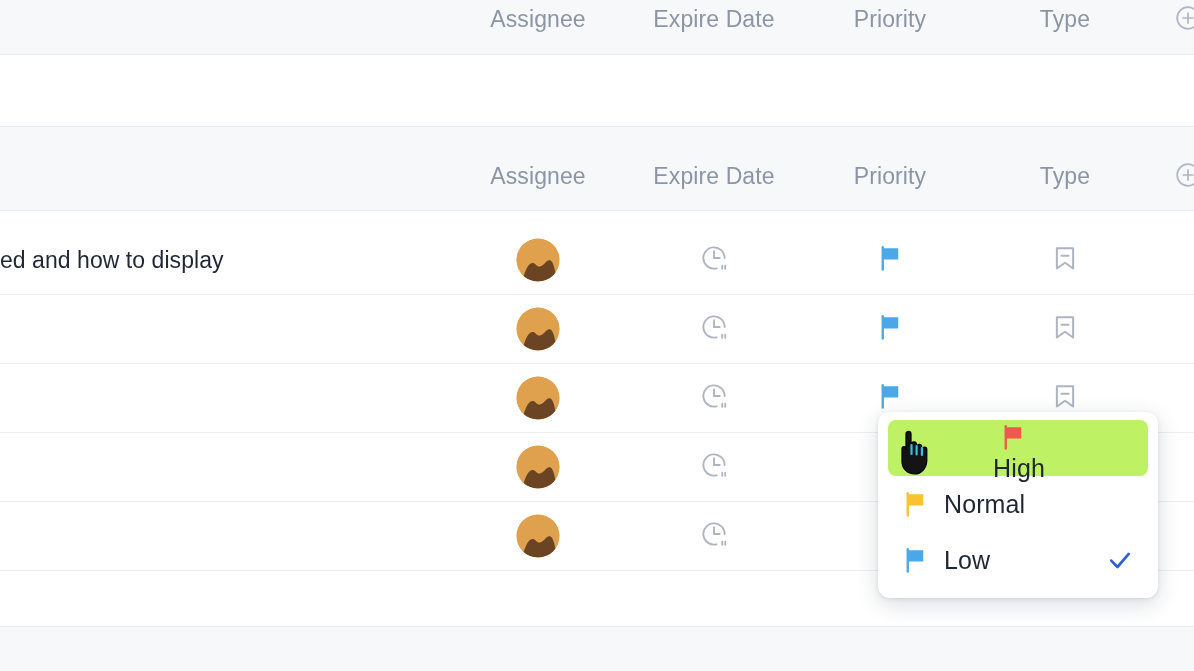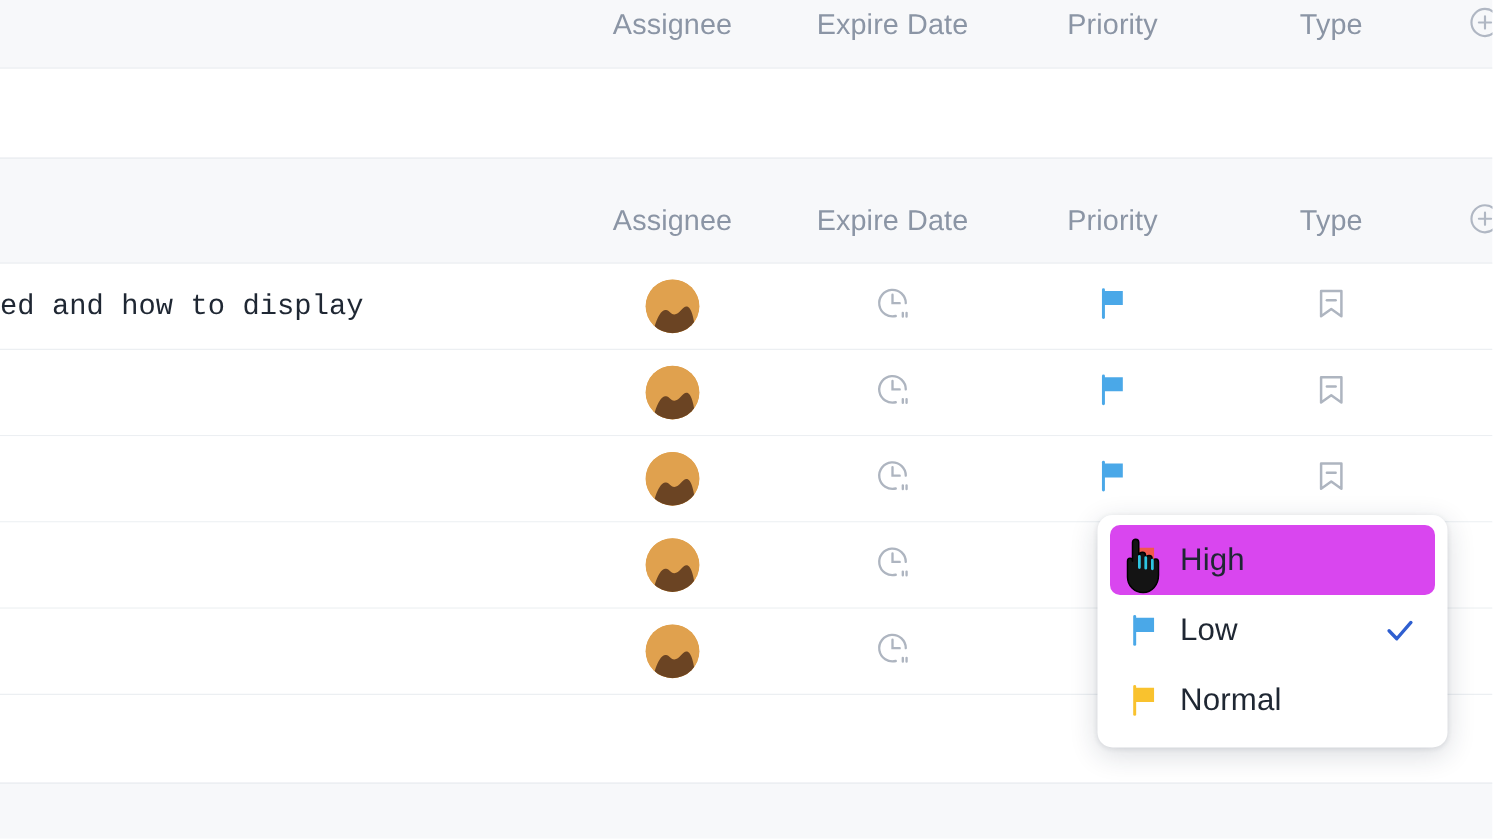--- a/index.html
+++ b/index.html
@@ -40,21 +40,21 @@
   .top-band .hdr-plus { top:9px; }
   .second-band .hdr-plus { top:35px; }
 
   
   .white-strip {
     position:absolute; left:0; top:55px; width:1194px; height:71px;
     background:#ffffff;
   }
 
   
-  .rows { position:absolute; left:0; top:211px; width:1194px;font-family:Liberation Mono, monospace; }
+  .rows { position:absolute; left:0; top:226px; width:1194px; }
   .row {
     position:relative;
     height:69px;
     width:1194px;
     background:#ffffff;
     border-bottom:1px solid #eceff2;
   }
   .row-title {
     position:absolute;
     left:0; top:50%;
@@ -106,21 +106,21 @@
     z-index:40;
   }
   .menu-item {
     position:relative;
     display:flex; align-items:center;
     height:56px;
     border-radius:8px;
     padding:0 8px 0 10px;
     cursor:default;
   }
-  .menu-item.highlighted { background:#d946ef; }
+  .menu-item.highlighted { background:#bef264;flex-direction:column; }
   .menu-flag {
     width:34px; height:34px;
     flex:0 0 34px;
     display:flex; align-items:center; justify-content:center;
     margin-right:12px;
   }
   .menu-label {
     font-size:25px;
     color:#1f2733;
     letter-spacing:0.1px;
@@ -304,44 +304,44 @@
 
   <div class="dropdown" id="priority-menu">
       <div class="menu-item highlighted">
         <span class="menu-flag">
           <svg class="flag-icon" viewBox="0 0 24 24" width="32" height="32">
             <path d="M6.2 3.4 L6.2 21.2" stroke="#f1584d" stroke-width="1.9" stroke-linecap="round" fill="none"></path>
             <path d="M6.2 4.2 H18.6 L18.6 13.2 H6.2 Z" fill="#f1584d"></path>
           </svg>
         </span>
         <span class="menu-label">High</span>
+      </div>
+      <div class="menu-item">
+        <span class="menu-flag">
+          <svg class="flag-icon" viewBox="0 0 24 24" width="32" height="32">
+            <path d="M6.2 3.4 L6.2 21.2" stroke="#f9c22e" stroke-width="1.9" stroke-linecap="round" fill="none"></path>
+            <path d="M6.2 4.2 H18.6 L18.6 13.2 H6.2 Z" fill="#f9c22e"></path>
+          </svg>
+        </span>
+        <span class="menu-label">Normal</span>
       </div>
       <div class="menu-item">
         <span class="menu-flag">
           <svg class="flag-icon" viewBox="0 0 24 24" width="32" height="32">
             <path d="M6.2 3.4 L6.2 21.2" stroke="#4aa8e8" stroke-width="1.9" stroke-linecap="round" fill="none"></path>
             <path d="M6.2 4.2 H18.6 L18.6 13.2 H6.2 Z" fill="#4aa8e8"></path>
           </svg>
         </span>
         <span class="menu-label">Low</span>
         <span class="menu-check">
           <svg viewBox="0 0 24 24" width="28" height="28" fill="none" stroke="#2f5fd0" stroke-width="2.3" stroke-linecap="round" stroke-linejoin="round">
             <path d="M4.5 12.5 L9.8 18 L19.5 6.8"></path>
           </svg>
         </span>
       </div>
-      <div class="menu-item">
-        <span class="menu-flag">
-          <svg class="flag-icon" viewBox="0 0 24 24" width="32" height="32">
-            <path d="M6.2 3.4 L6.2 21.2" stroke="#f9c22e" stroke-width="1.9" stroke-linecap="round" fill="none"></path>
-            <path d="M6.2 4.2 H18.6 L18.6 13.2 H6.2 Z" fill="#f9c22e"></path>
-          </svg>
-        </span>
-        <span class="menu-label">Normal</span>
-      </div>
     </div>
 
   <div class="cursor">
     <svg viewBox="0 0 44 52" width="44" height="52">
       <path d="M13 10 C13 6.5 18 6.5 18 10 L18 27 L18.6 20 C18.8 17 23.4 17.2 23.4 20.3 L23.4 27.5 L24 22.5 C24.2 19.6 28.7 19.8 28.7 22.8 L28.7 28.5 L29.4 25 C29.7 22.4 33.8 22.6 33.8 25.6 L33.8 36 C33.8 44 28.5 50 21.5 50 C14.5 50 9 44.5 9 37.5 L9 25 C9 21.8 13 21.8 13 25 Z" fill="#141414" stroke="#000" stroke-width="1.2" stroke-linejoin="round"></path>
       <path d="M18.5 21 L18.5 30 M23.6 22 L23.6 30.5 M28.9 24 L28.9 31" stroke="#2ec5e0" stroke-width="2.2" stroke-linecap="round" fill="none"></path>
     </svg>
   </div>
 
 </div>

